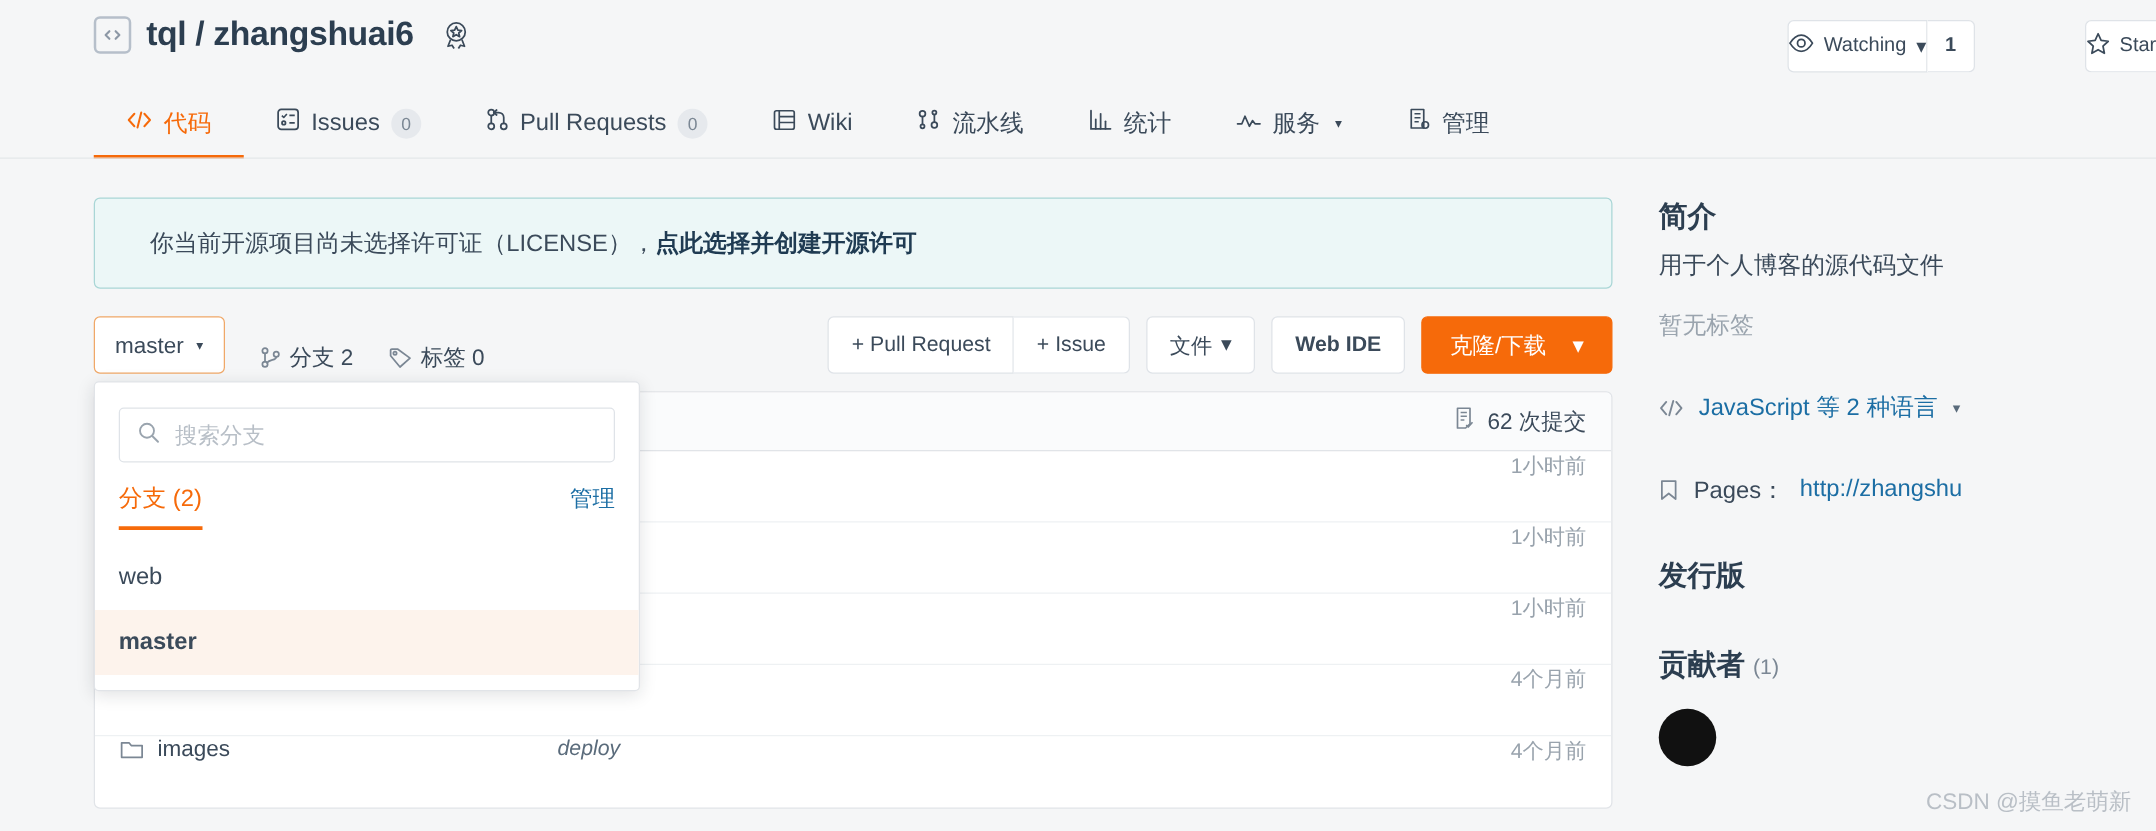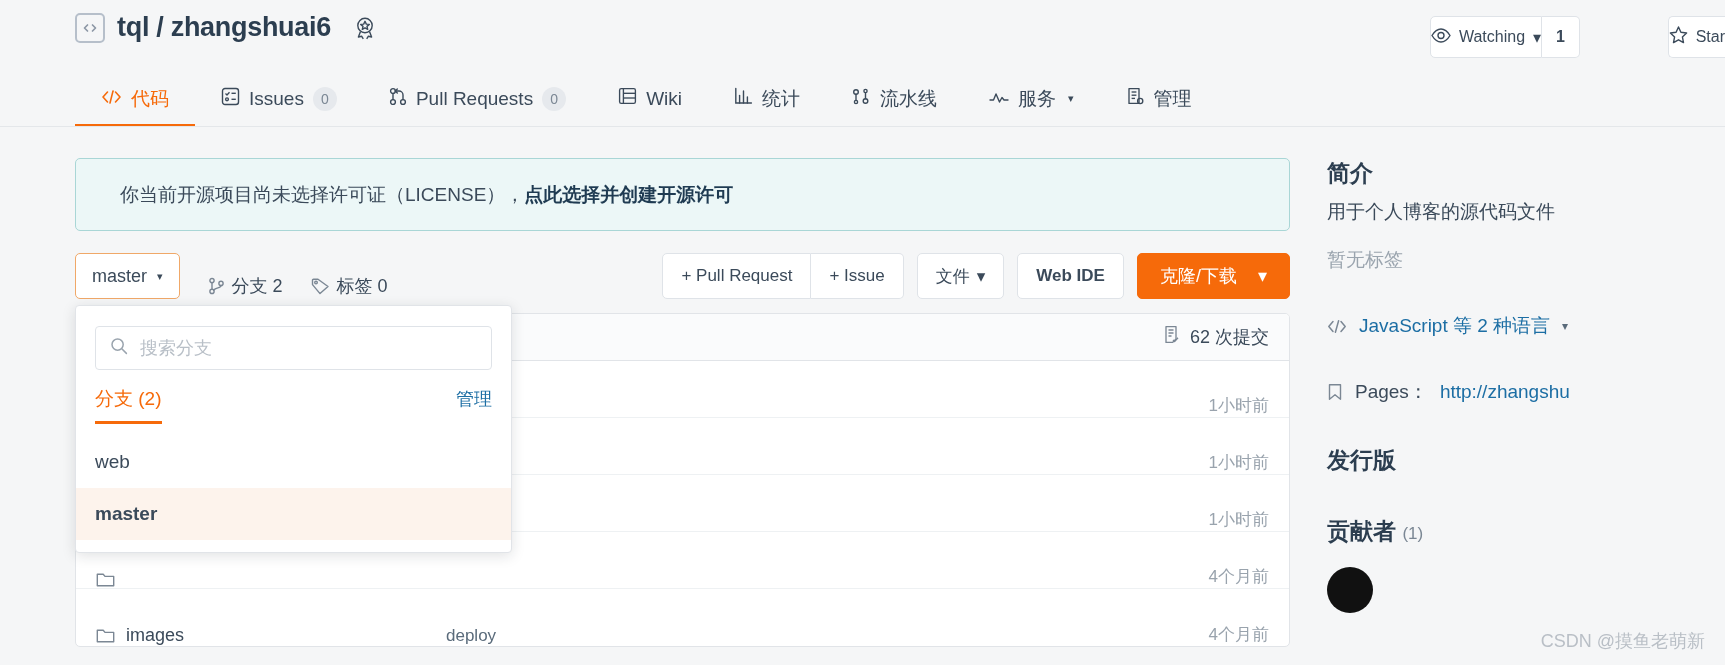--- a/index.html
+++ b/index.html
@@ -84,25 +84,25 @@
   }
   .tb-btn.primary .caret { margin-left:14px; }
 
   
   .file-panel { margin-top:14px; border:1px solid #e1e4e8; border-radius:5px; background:#fff; overflow:hidden; }
   .file-head {
     height:47px; background:#fafbfc; border-bottom:1px solid #e1e4e8;
     display:flex; align-items:center; justify-content:flex-end; padding-right:20px;
     font-size:18px; color:#3b4a5a; gap:9px;
   }
-  .file-row { height:57px; border-bottom:1px solid #eef1f3; display:flex; align-items:flex-end; padding:0 20px; font-size:18px; }
+  .file-row { height:57px; border-bottom:1px solid #eef1f3; display:flex; align-items:flex-start; padding:0 20px; font-size:18px; }
   .file-row:last-child { border-bottom:none; }
   .fr-name { width:350px; display:flex; align-items:center; gap:11px; color:#3b4a5a; }
   .fr-name .fic { color:#7b8794; display:flex; }
-  .fr-msg { flex:1; color:#5a6b7b; font-size:17px; }
+  .fr-msg { flex:1; color:#5a6b7b; font-size:17px;font-style:italic; }
   .fr-time { color:#99a3ad; font-size:17px; white-space:nowrap; }
 
   
   .branch-dropdown {
     position:absolute; left:75px; top:305px; width:437px; height:248px;
     background:#fff; border:1px solid #e1e4e8; border-radius:4px;
     box-shadow:0 3px 14px rgba(27,31,35,0.13); z-index:40; overflow:hidden;
   }
   .bd-search-wrap { padding:20px 19px 0 19px; }
   .bd-search {
@@ -237,42 +237,42 @@
             <line x1="5.4" y1="1.6" x2="5.4" y2="16.4"></line>
             <line x1="5.4" y1="6.3" x2="17.4" y2="6.3"></line>
             <line x1="5.4" y1="11" x2="17.4" y2="11"></line>
           </svg>
         </span>
         <span>Wiki</span>
       </div>
 
       <div class="nav-tab">
         <span>
-          <svg width="19" height="18" viewBox="0 0 19 18" fill="none" stroke="#3b4a5a" stroke-width="1.4" stroke-linecap="round">
-            <polyline points="1.8,1.5 1.8,16 17.4,16"></polyline>
-            <line x1="5.6" y1="16" x2="5.6" y2="8.5"></line>
-            <line x1="9.5" y1="16" x2="9.5" y2="4"></line>
-            <line x1="13.4" y1="16" x2="13.4" y2="10"></line>
-          </svg>
-        </span>
-        <span>统计</span>
-      </div>
-
-      <div class="nav-tab">
-        <span>
           <svg width="19" height="19" viewBox="0 0 19 19" fill="none" stroke="#3b4a5a" stroke-width="1.4" stroke-linecap="round">
             <circle cx="4" cy="5" r="2.3"></circle>
               <circle cx="4" cy="15" r="1.6"></circle>
             <line x1="4" y1="7.3" x2="4" y2="13.4"></line>
             <circle cx="13.5" cy="14" r="2.3"></circle>
               <circle cx="13.5" cy="4" r="1.6"></circle>
             <line x1="13.5" y1="5.6" x2="13.5" y2="11.7"></line>
           </svg>
         </span>
         <span>流水线</span>
+      </div>
+
+      <div class="nav-tab">
+        <span>
+          <svg width="19" height="18" viewBox="0 0 19 18" fill="none" stroke="#3b4a5a" stroke-width="1.4" stroke-linecap="round">
+            <polyline points="1.8,1.5 1.8,16 17.4,16"></polyline>
+            <line x1="5.6" y1="16" x2="5.6" y2="8.5"></line>
+            <line x1="9.5" y1="16" x2="9.5" y2="4"></line>
+            <line x1="13.4" y1="16" x2="13.4" y2="10"></line>
+          </svg>
+        </span>
+        <span>统计</span>
       </div>
 
       <div class="nav-tab">
         <span>
           <svg width="20" height="14" viewBox="0 0 20 14" fill="none" stroke="#3b4a5a" stroke-width="1.4" stroke-linecap="round" stroke-linejoin="round">
             <polyline points="1,9 4.5,9 7,3 10.5,11 13,6.5 15,9 19,9"></polyline>
           </svg>
         </span>
         <span>服务</span>
         <span class="caret">▾</span>

